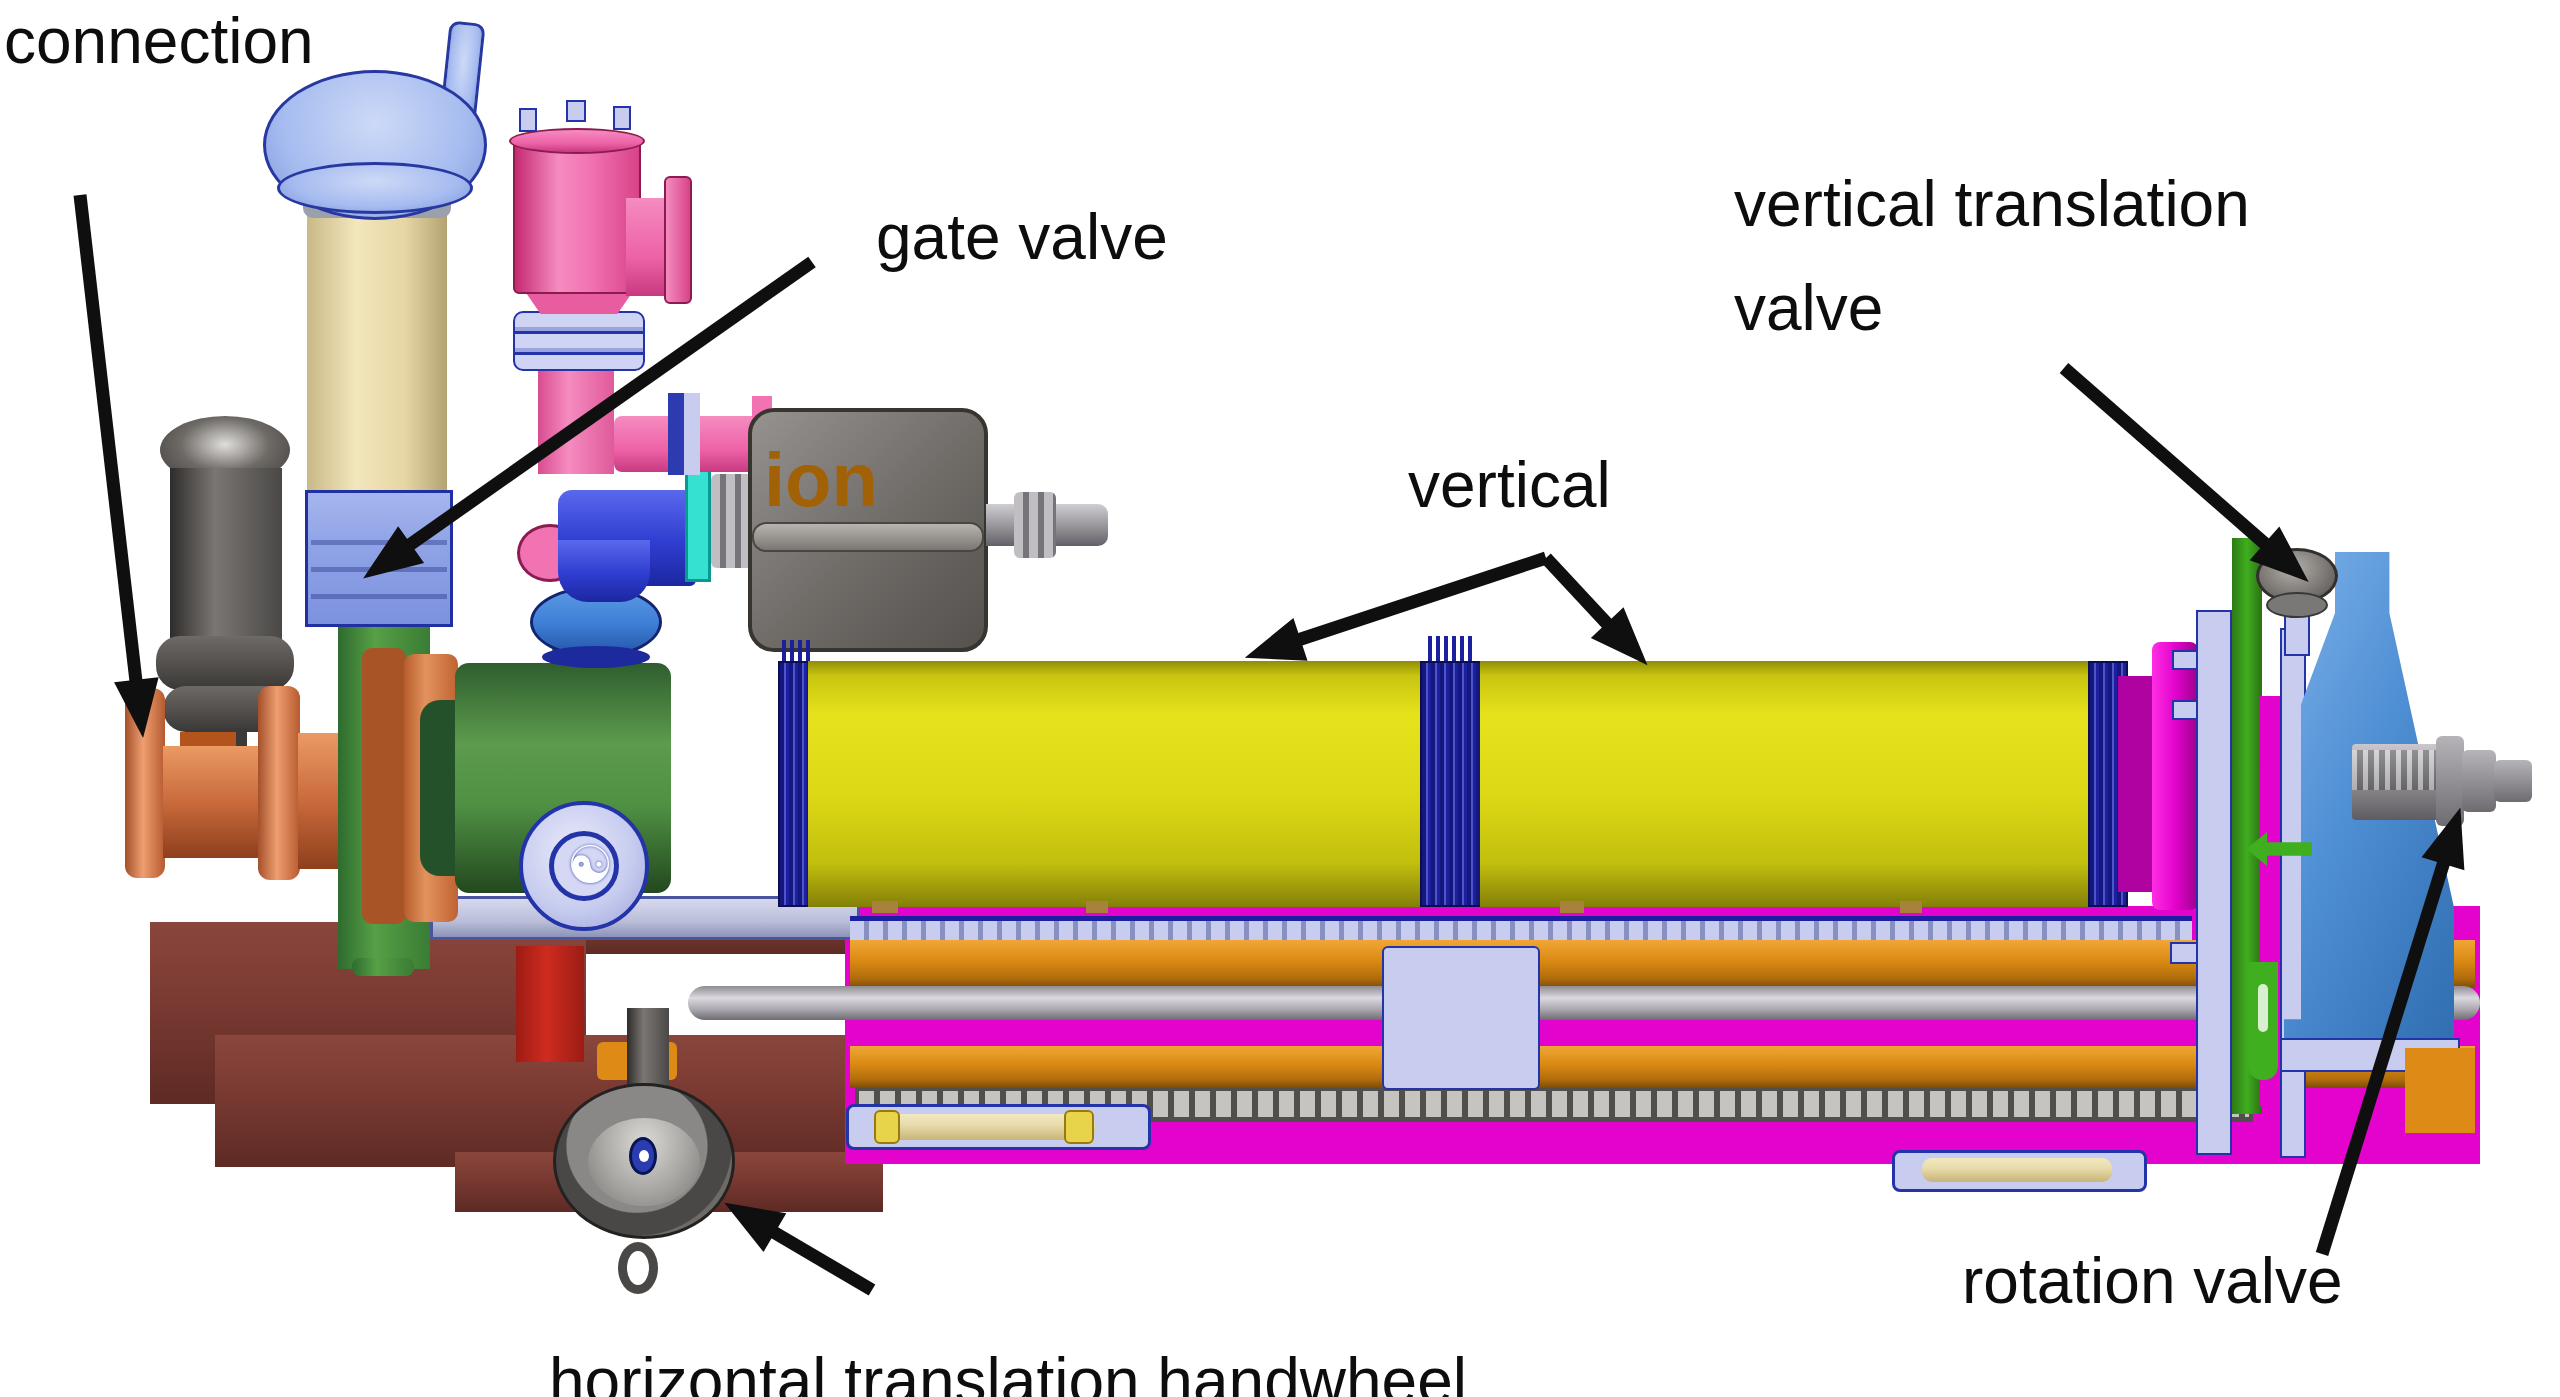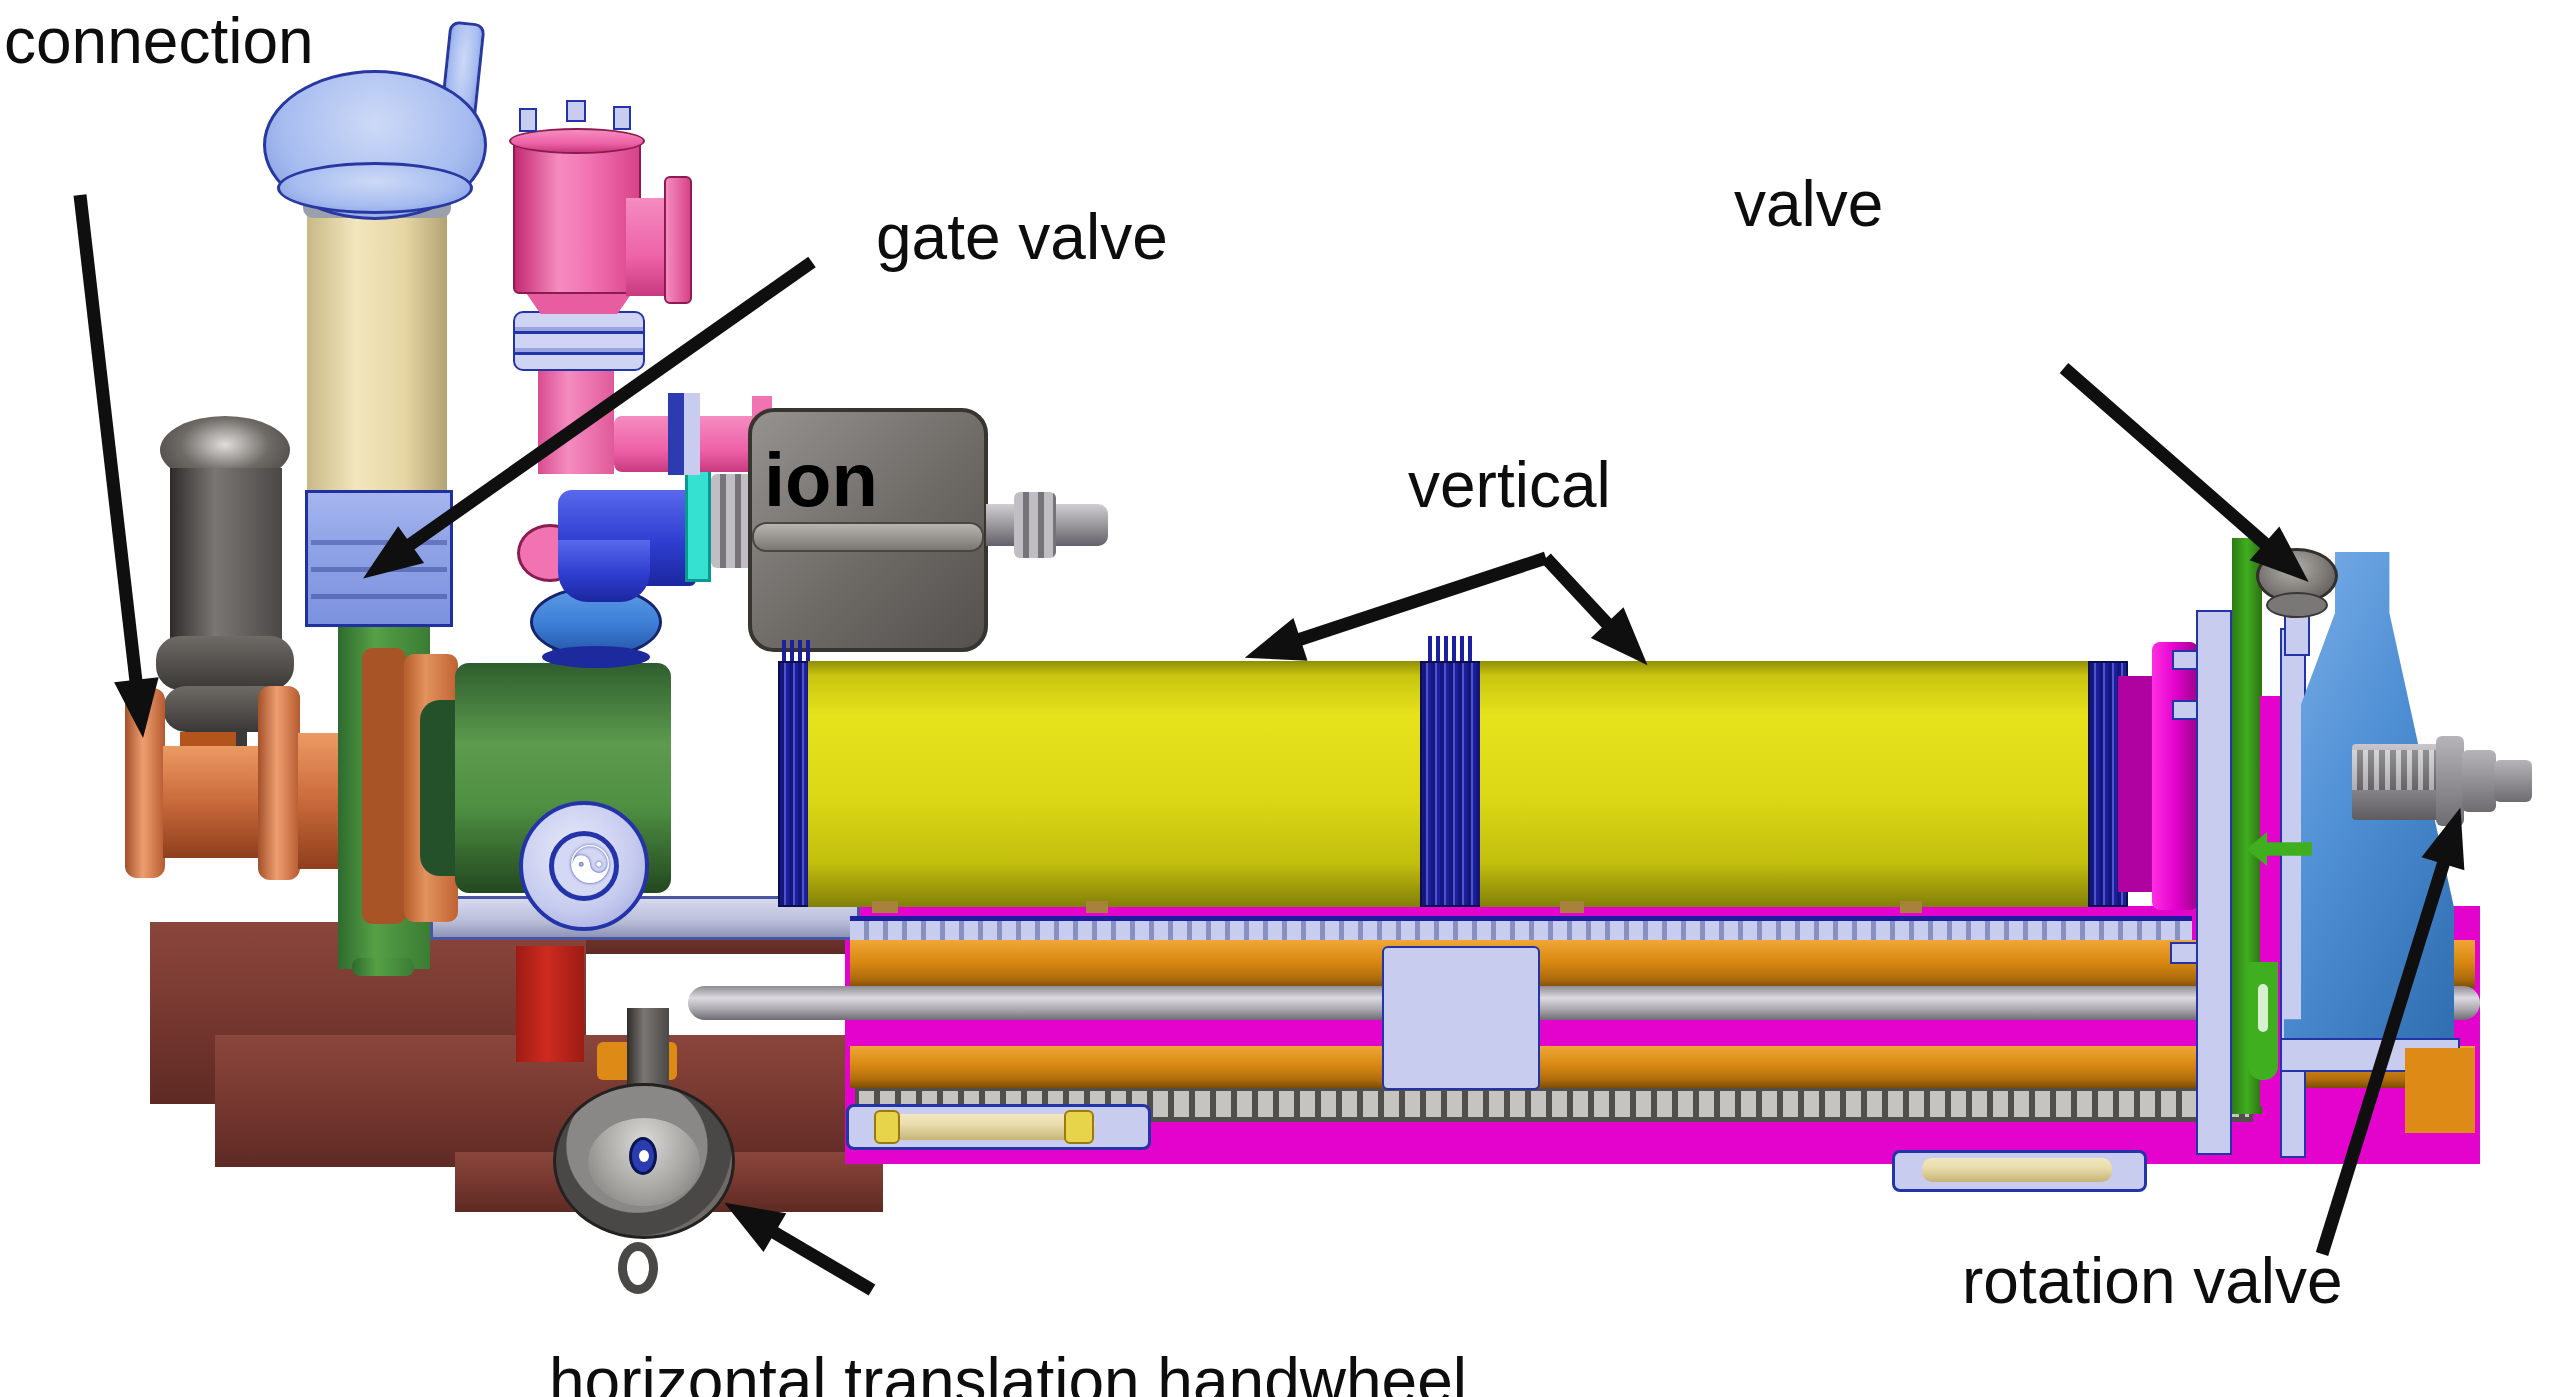--- a/index.html
+++ b/index.html
@@ -202,27 +202,28 @@
 <div class="p shaftRing" style="left:2436px;top:736px;width:28px;height:90px;"></div>
 <div class="p shaftRing" style="left:2462px;top:750px;width:34px;height:62px;"></div>
 <div class="p shaftRing" style="left:2494px;top:760px;width:38px;height:42px;"></div>
 
 <div class="label labelLayer" style="left:4px;top:-4px;">
   <span>connection</span>
 </div>
 <div class="label labelLayer" style="left:876px;top:192px;">
     <span>gate valve</span>
   </div>
-<div class="label labelLayer" style="left:764px;top:428px;color:#000000;font-weight:700;font-size:76px;line-height:104px;">
+<div class="label labelLayer" style="left:764px;top:428px;color:#a16207;font-weight:700;font-size:76px;line-height:104px;">
   <span>ion</span>
 </div>
 <div class="label labelLayer" style="left:1408px;top:440px;">
     <span>vertical</span>
   </div>
 <div class="label labelLayer" style="left:1734px;top:152px;line-height:104px;">
+  <span>vertical translation</span>
   <span>valve</span>
 </div>
 <div class="label labelLayer" style="left:1962px;top:1236px;">
     <span>rotation valve</span>
   </div>
 <div class="label labelLayer" style="left:549px;top:1336px;">
     <span>horizontal translation handwheel</span>
   </div>
 
 <svg class="arrows" width="2560" height="1397" viewBox="0 0 2560 1397">

